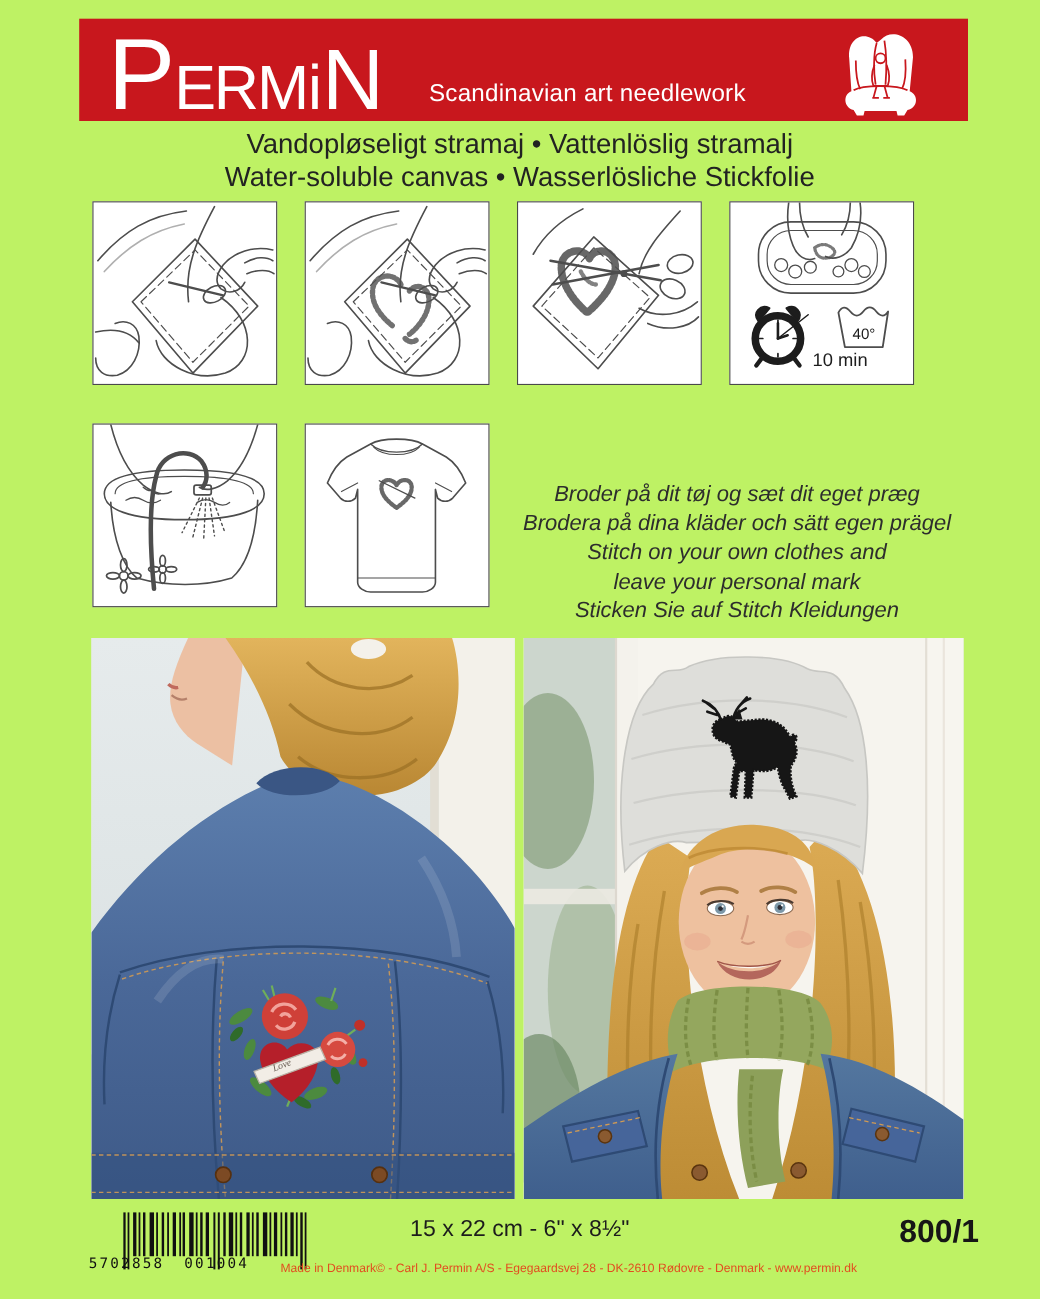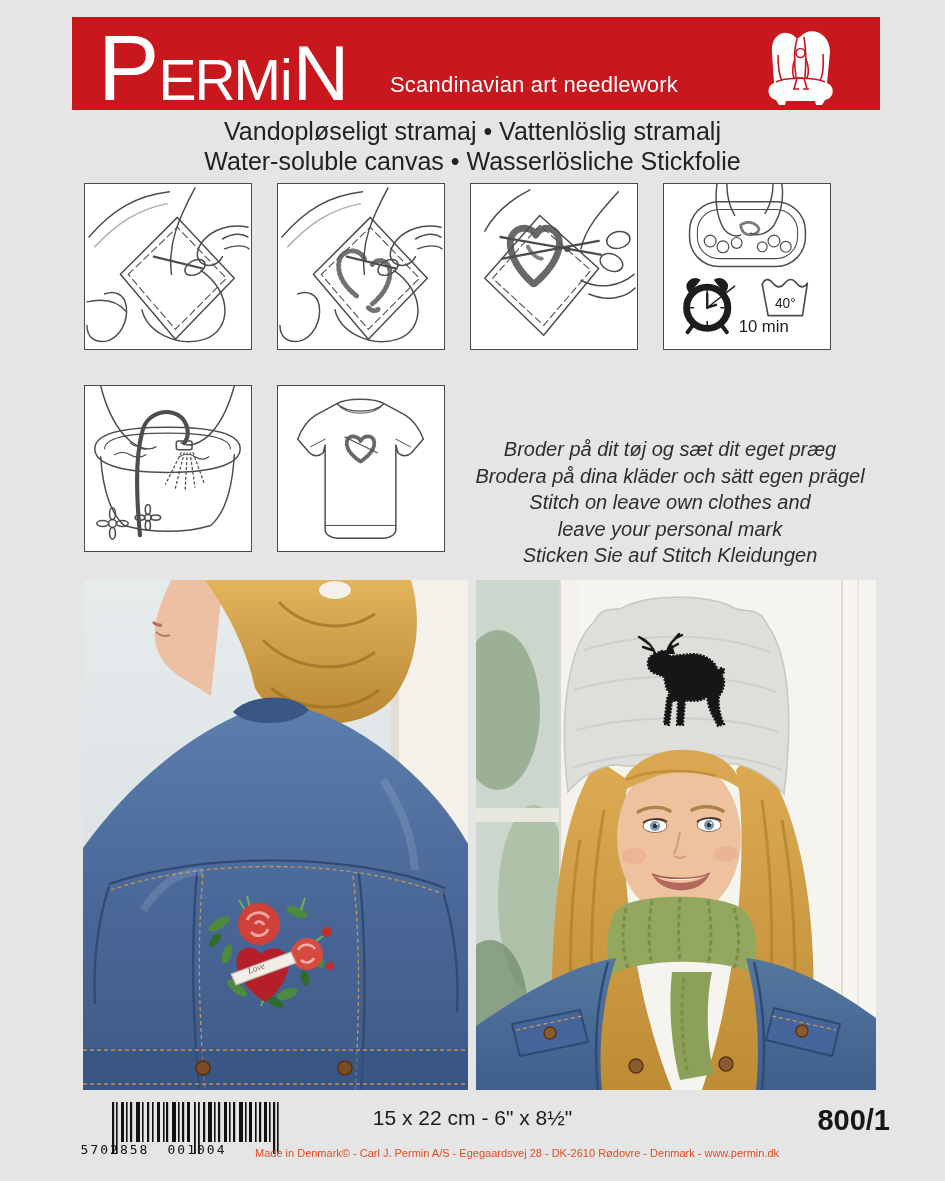--- a/index.html
+++ b/index.html
@@ -1,16 +1,16 @@
 <!DOCTYPE html>
 <html><head>
 <meta charset="utf-8">
 <style>
   html,body{margin:0;padding:0;background:#ffffff;}
-  .page{position:relative;width:945px;height:1181px;background:#e5e5e5;margin:0 auto;
+  .page{position:relative;width:945px;height:1181px;background:#bef264;margin:0 auto;
         font-family:"Liberation Sans",sans-serif;overflow:hidden;}
 
   
   .banner{position:absolute;left:72px;top:17px;width:808px;height:93px;background:#c8171d;}
   .brand{position:absolute;left:26px;bottom:4px;color:#fff;white-space:nowrap;line-height:.8;letter-spacing:-1px;}
   .brand .bl{display:inline-block;vertical-align:baseline;font-weight:500;}
   .bl-p{font-size:92px;}
   .bl-erm{font-size:57px;letter-spacing:-2px;}
   .bl-i{font-size:57px;margin:0 1px;}
   .bl-n{font-size:78px;}
@@ -206,21 +206,21 @@
       <g>
         <path d="M84,56 C80,49 70,50 70,58 C70,66 77,72 84,77 C91,72 98,66 98,58 C98,50 88,49 84,56 Z" stroke-width="4" stroke-dasharray="1.6 1.8" opacity=".85"></path>
         <line x1="68" y1="52" x2="101" y2="68" stroke-width="1.2"></line>
       </g>
     </svg>
   </div>
 
   <div class="promo">
     <div>Broder på dit tøj og sæt dit eget præg</div>
     <div>Brodera på dina kläder och sätt egen prägel</div>
-    <div>Stitch on leave own clothes and</div>
+    <div>Stitch on your own clothes and</div>
     <div>leave your personal mark</div>
     <div>Sticken Sie auf Stitch Kleidungen</div>
   </div>
 
   <div class="photo photo-left">
     <svg width="385" height="510" viewBox="0 0 385 510">
       <defs>
         <linearGradient id="bg1" x1="0" y1="0" x2="0" y2="1">
           <stop offset="0" stop-color="#e6ebec"></stop>
             <stop offset="1" stop-color="#d6dedf"></stop>

